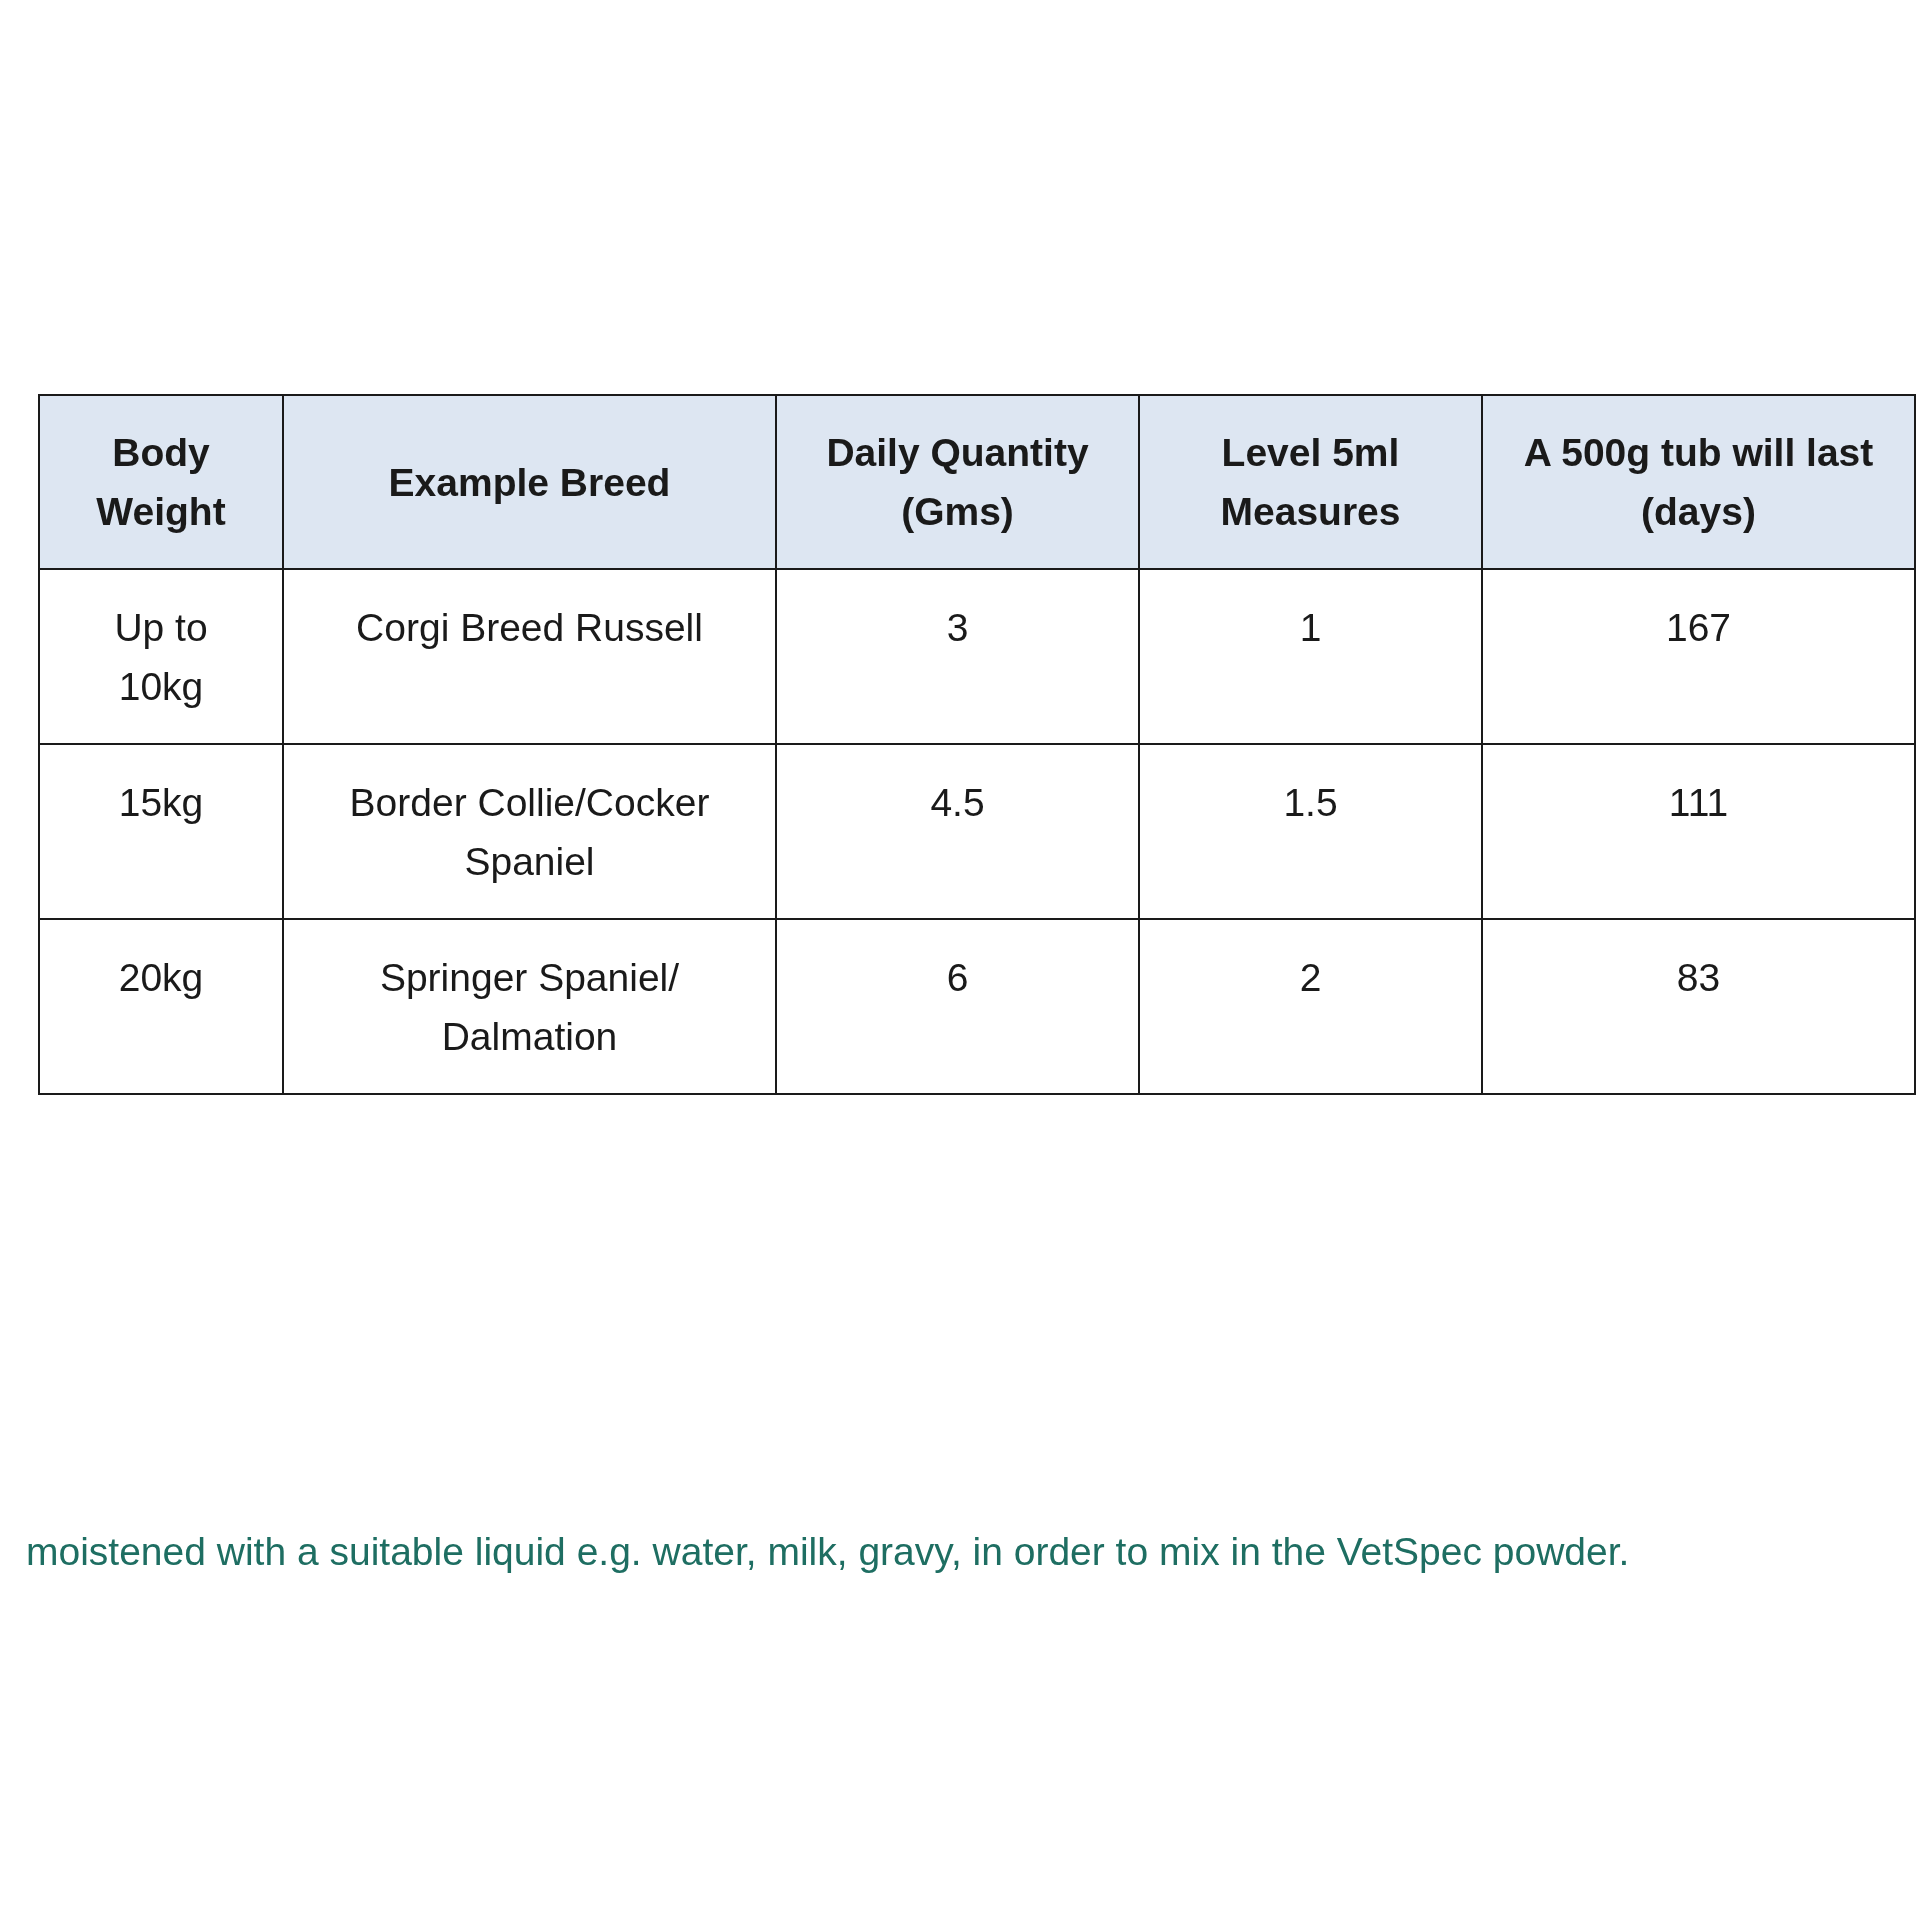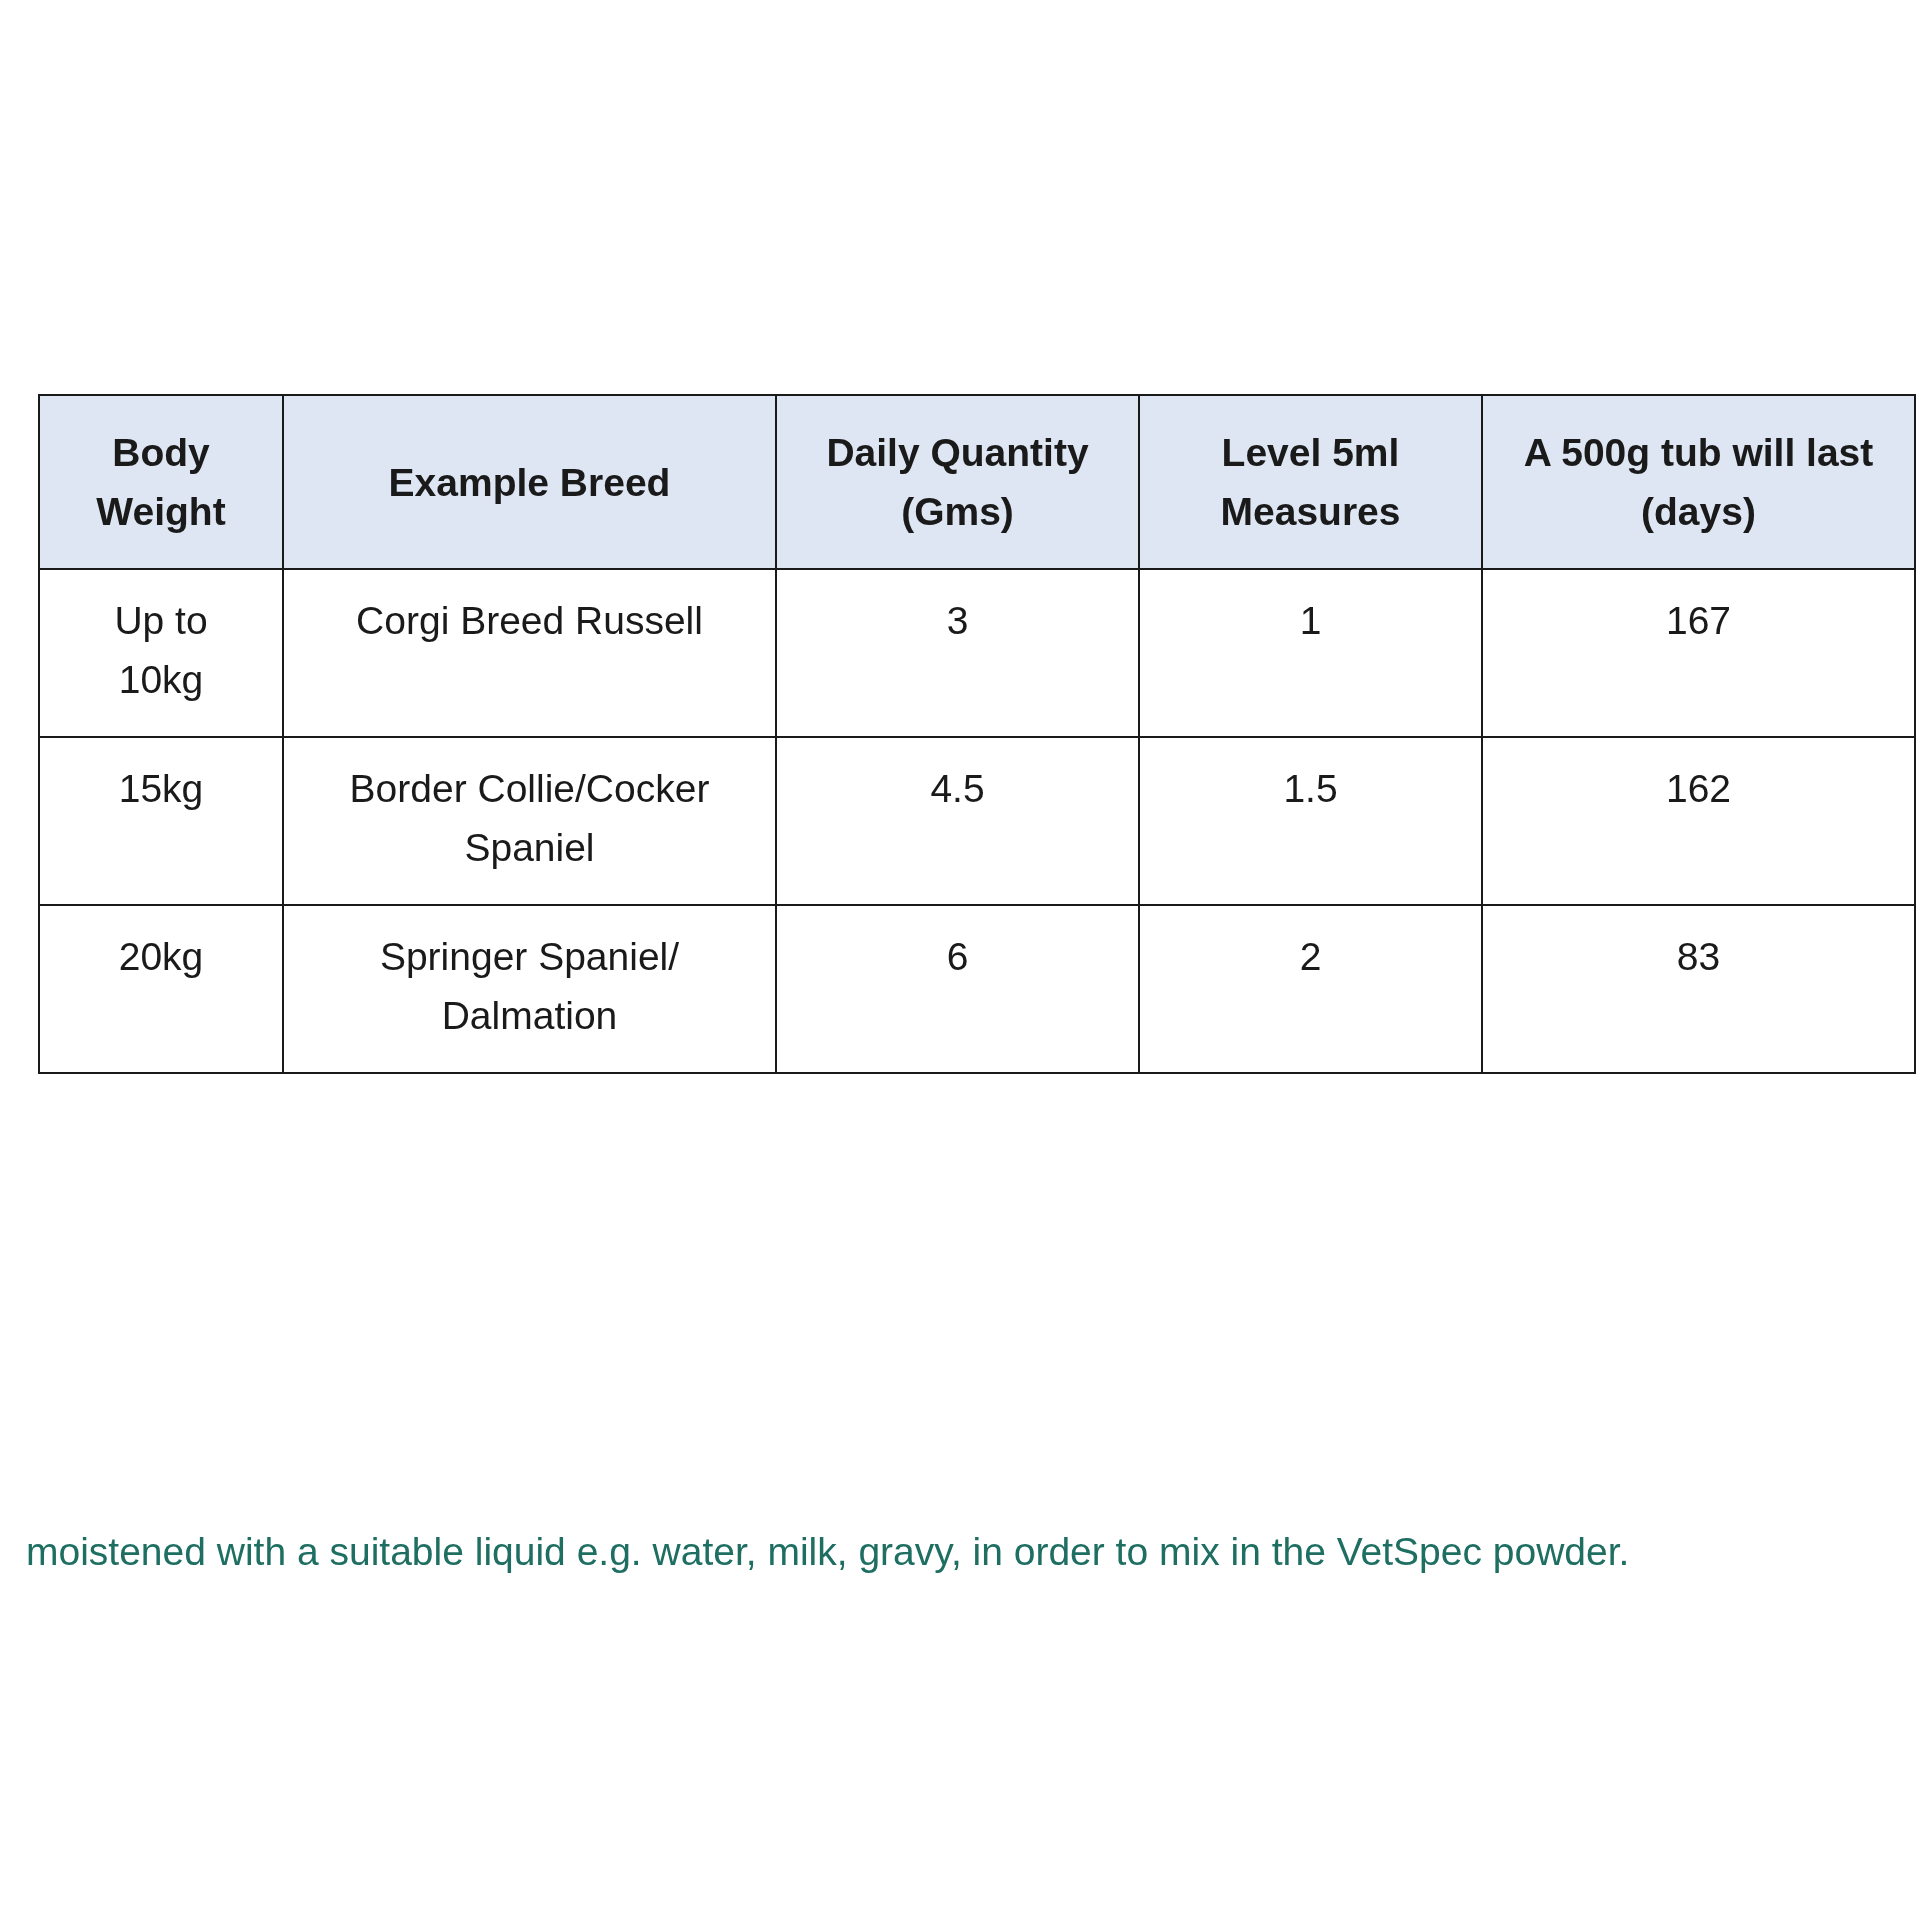--- a/index.html
+++ b/index.html
@@ -3,21 +3,21 @@
 <meta charset="utf-8">
 <style>
   html, body { margin:0; padding:0; background:#ffffff; }
   body { width:1931px; height:1931px; position:relative; overflow:hidden;
          font-family:"Liberation Sans", "DejaVu Sans", sans-serif; color:#1a1a1a; }
   #feeding-table { position:absolute; left:38px; top:394px; width:1876px;
          border-collapse:collapse; table-layout:fixed; }
   #feeding-table th, #feeding-table td { border:2.9px solid #1a1a1a; text-align:center;
          font-size:39px; line-height:59px; padding:0 9.7px; }
   #feeding-table th { background:#dde6f2; font-weight:bold; vertical-align:middle; height:172px; }
-  #feeding-table td { vertical-align:top; padding-top:21px; }
+  #feeding-table td { vertical-align:top; padding-top:28px; }
   tr.r-tall td { height:145px; }
   tr.r-short td { height:87px; }
   .caption { position:absolute; left:26px; top:1522px; width:1834px;
          font-size:39px; line-height:60px; color:#1e6e62; }
   .caption span { display:block; }
 </style>
 </head>
 <body>
 
 <table id="feeding-table">
@@ -57,21 +57,21 @@
       <td><span>Corgi Breed Russell</span></td>
       <td>3</td>
       <td>1</td>
       <td>167</td>
     </tr>
     <tr class="r-tall">
       <td><span>15kg</span></td>
       <td><span>Border Collie/Cocker</span><br><span>Spaniel</span></td>
       <td>4.5</td>
       <td>1.5</td>
-      <td>162</td>
+      <td>111</td>
     </tr>
     <tr class="r-tall">
       <td><span>20kg</span></td>
       <td><span>Springer Spaniel/</span><br><span>Dalmation</span></td>
       <td>6</td>
       <td>2</td>
       <td>83</td>
     </tr>
   </tbody>
 </table>

